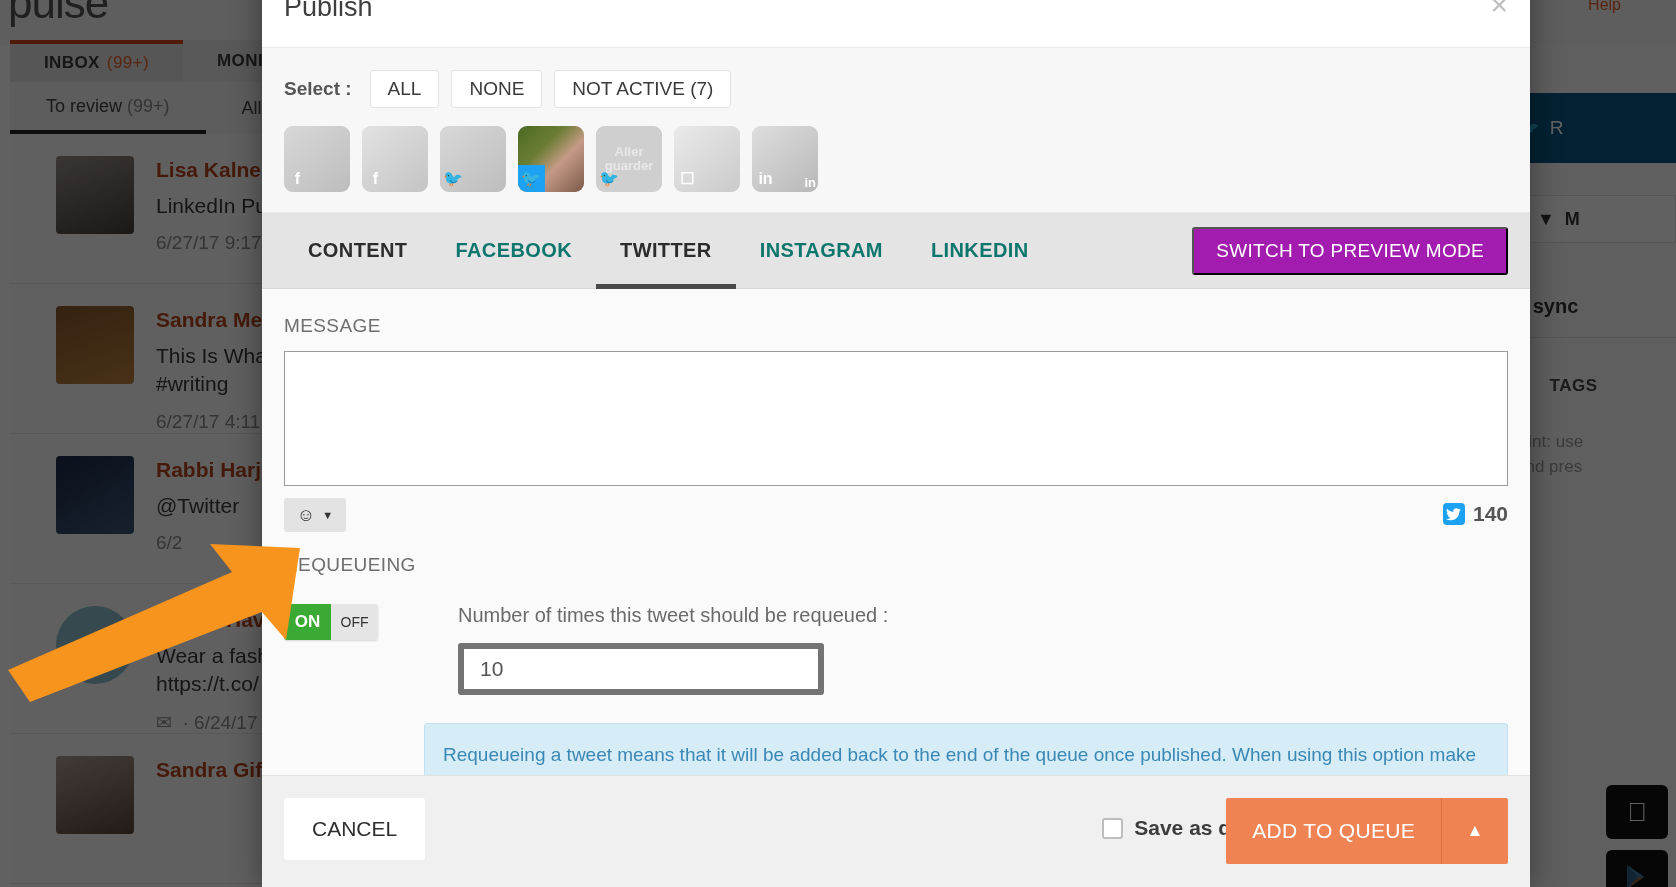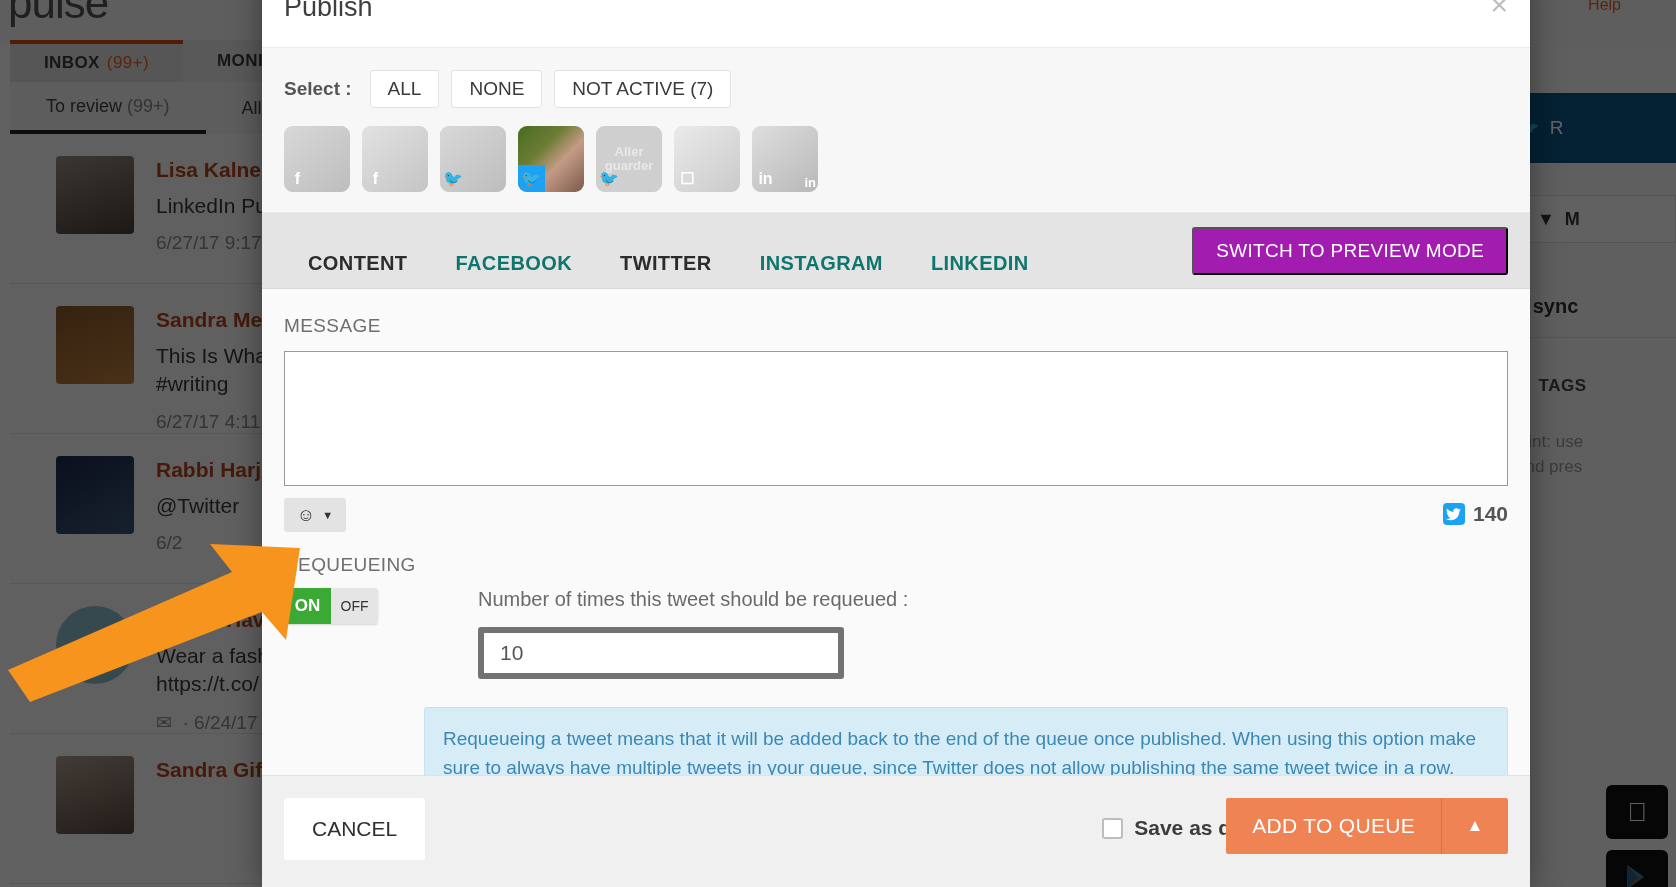--- a/index.html
+++ b/index.html
@@ -44,21 +44,21 @@
   .bg-date { font-size:19px; color:#8b8b8b; margin-top:12px; }
 
   .bg-right { position:absolute; right:0; top:45px; width:190px; bottom:0; background:#fafafa; }
   .bg-twbar { position:absolute; right:0; top:48px; width:178px; height:70px; background:#0b5b87; color:#fff;
      display:flex; align-items:center; gap:10px; padding-left:18px; font-size:19px; }
   .bg-filter { position:absolute; right:0; top:150px; width:158px; height:48px; background:#fff; border:1px solid #e0e0e0;
      display:flex; align-items:center; gap:10px; padding-left:18px; font-size:18px; color:#333; font-weight:bold;}
   .bg-sync { position:absolute; right:0; top:250px; width:178px; font-size:20px; font-weight:bold; color:#333; padding-left:18px;}
   .bg-syncrule { position:absolute; right:0; top:292px; width:160px; height:1px; background:#e0e0e0; }
   .bg-tags { position:absolute; right:0; top:330px; width:178px; font-size:17px; font-weight:bold; color:#444; padding-left:18px;
-     letter-spacing:.5px; display:flex; gap:9px; align-items:center;}
+     letter-spacing:.5px; display:flex; gap:20px; align-items:center;}
   .bg-hint { position:absolute; right:0; top:385px; width:178px; font-size:17px; color:#9a9a9a; padding-left:18px; line-height:1.45;}
   .bg-badge { position:absolute; right:8px; width:62px; height:54px; background:#111; border-radius:6px;
      display:flex; align-items:center; justify-content:center; }
 
   .bg-scroll { position:absolute; right:222px; top:135px; width:8px; height:250px; background:#b8b8b8; border-radius:4px; }
 
   .dimmer { position:absolute; inset:0; background:rgba(0,0,0,.62); }
 
   
   .modal { position:absolute; left:262px; top:-34px; width:1268px; height:921px;
@@ -82,60 +82,60 @@
   .m-acct.sel .net { background:#1da1f2; }
   .m-acct .corner { position:absolute; right:2px; bottom:2px; font-size:13px; color:#fff; font-weight:bold;}
   .ph-kids  { background:linear-gradient(140deg,#d8d8d8,#bdbdbd); }
   .ph-woman { background:linear-gradient(140deg,#e2e2e2,#c4c4c4); }
   .ph-color { background:linear-gradient(135deg,#4a6a22 0%, #6b7d33 35%, #c59a86 60%, #7a5a4a 100%); }
   .ph-logo  { background:#cfcfcf; display:flex; align-items:center; justify-content:center; flex-direction:column;
       color:#e8e8e8; font-size:13px; font-weight:bold; line-height:1.05; text-align:center; }
   .ph-man   { background:linear-gradient(140deg,#eaeaea,#cacaca); }
   .ph-lady  { background:linear-gradient(140deg,#dedede,#b8b8b8); }
 
-  .m-tabs { flex:none; height:76px; background:#e4e4e4; display:flex; align-items:flex-start; padding:12px 22px;
+  .m-tabs { flex:none; height:76px; background:#e4e4e4; display:flex; align-items:center; padding:12px 22px;
      position:relative; border-bottom:1px solid #d8d8d8; }
   .m-tab { height:76px; display:flex; align-items:center; padding:0 24px; font-size:20px; font-weight:bold;
      letter-spacing:.4px; color:#0f766e; }
   .m-tab.active { color:#2c2c2c; box-shadow: inset 0 -5px 0 0 #4a4a4a; }
   .m-preview { position:absolute; right:22px; top:14px; height:48px; padding:0 22px; background:#a21caf; color:#fff;
      font-size:19px; font-weight:500; display:flex; align-items:center; border-radius:3px; letter-spacing:.3px; }
 
   .m-body { flex:1; background:#fafafa; padding:26px 22px 0 22px; overflow:hidden; position:relative; }
   .lbl { font-size:19px; color:#6e6e6e; letter-spacing:.4px; }
   .m-ta { width:100%; height:135px; margin-top:14px; border:1px solid #9a9a9a; background:#fff; resize:none;
      font-family:"Liberation Sans",sans-serif; font-size:19px; padding:10px 12px; color:#333; outline:none; }
   .m-tarow { display:flex; align-items:flex-start; justify-content:space-between; margin-top:8px; }
   .m-emoji { width:62px; height:34px; background:#e3e3e3; border:none; border-radius:3px;
      display:flex; align-items:center; justify-content:center; gap:7px; font-size:18px; color:#333; }
   .m-count { display:flex; align-items:center; gap:8px; font-size:21px; font-weight:bold; color:#555; padding-top:4px;}
   .tw-sq { width:22px; height:22px; background:#1da1f2; border-radius:4px; display:flex; align-items:center; justify-content:center; }
 
   .m-requeue-lbl { margin-top:22px; }
-  .m-rqrow { display:flex; gap:100px; margin-top:12px; }
+  .m-rqrow { display:flex; gap:80px; margin-top:28px; }
   .m-toggle { display:flex; height:36px; width:94px; border-radius:3px; overflow:hidden; flex:none;
      box-shadow:0 1px 2px rgba(0,0,0,.15); }
   .m-toggle .on { flex:1; background:#3aaa35; color:#fff; font-size:17px; font-weight:bold;
      display:flex; align-items:center; justify-content:center; }
   .m-toggle .off { flex:1; background:#e5e5e5; color:#333; font-size:14px; font-weight:normal;
      display:flex; align-items:center; justify-content:center; }
   .m-rqright { flex:1; }
   .m-rqtext { font-size:20px; color:#6a6a6a; }
   .m-rqinput { margin-top:16px; width:366px; height:52px; border:6px solid #737373; background:#fff; border-radius:3px;
      font-family:"Liberation Sans",sans-serif; font-size:21px; color:#555; padding:0 16px; outline:none; }
   .m-note { margin-top:28px; margin-left:140px; background:#d6ecf7; border:1px solid #c3e1f0; border-radius:3px;
      padding:16px 18px; font-size:19px; line-height:1.55; color:#3b88b5; }
 
   .m-foot { flex:none; height:112px; background:#f0f0f0; border-top:1px solid #e2e2e2; position:relative; }
   .m-cancel { position:absolute; left:22px; top:22px; height:62px; padding:0 28px; background:#fff; border:none; border-radius:3px;
      font-size:21px; color:#2e2e2e; font-family:"Liberation Sans",sans-serif; display:flex; align-items:center; }
   .m-draft { position:absolute; right:265px; top:40px; display:flex; align-items:center; gap:11px;
      font-size:21px; font-weight:bold; color:#3c3c3c; }
   .m-cb { width:21px; height:21px; border:2px solid #bdbdbd; border-radius:3px; background:#fff; }
-  .m-addq { position:absolute; right:22px; top:22px; height:56px; display:flex; border-radius:2px; overflow:hidden; }
+  .m-addq { position:absolute; right:22px; top:22px; height:66px; display:flex; border-radius:2px; overflow:hidden; }
   .m-addq .main { background:#ef8354; color:#fff; font-size:21px; display:flex; align-items:center; padding:0 26px;
      letter-spacing:.3px; border-right:1px solid #dd7040; }
   .m-addq .caret { background:#ef8354; color:#fff; width:66px; display:flex; align-items:center; justify-content:center; font-size:17px;}
 
   
   .arrow { position:absolute; left:0; top:520px; width:360px; height:200px; pointer-events:none; }
 </style>
 </head>
 <body>
 

